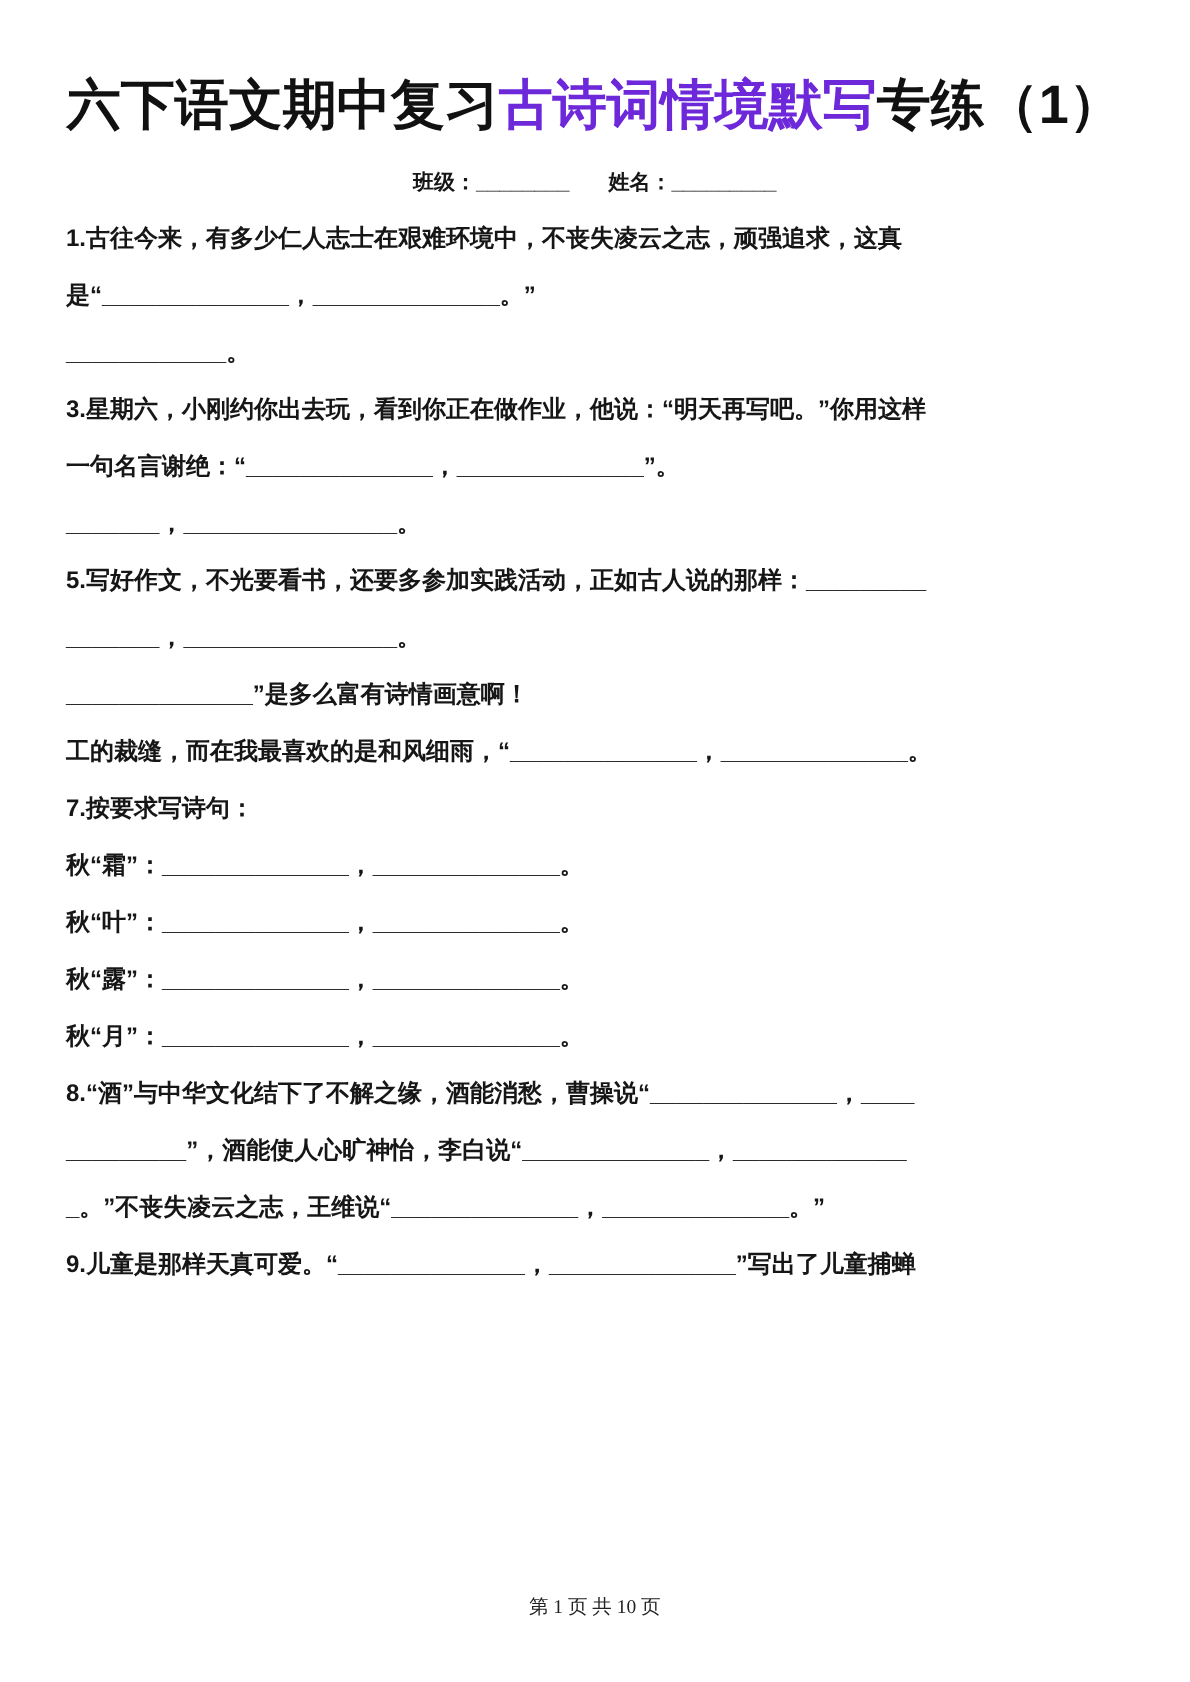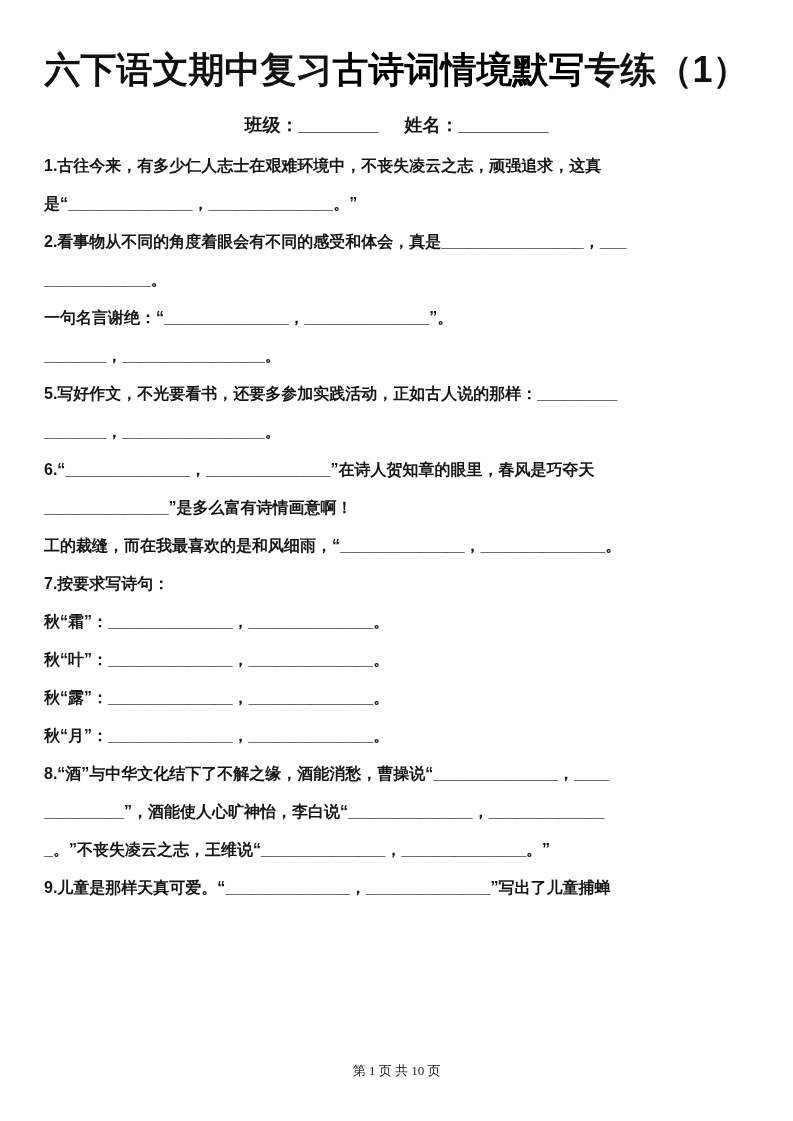--- a/index.html
+++ b/index.html
@@ -18,25 +18,25 @@
   }
   .title {
     padding-top: 46px;
     text-align: center;
     font-size: 36px;
     font-weight: bold;
     letter-spacing: 0px;
     white-space: nowrap;
     color: #111111;
   }
-  .title .red { color: #000000; }
+  .title .red { color: #6d28d9; }
   .hdr-line {
     margin-top: 18px;
     text-align: center;
-    font-size: 18px;
+    font-size: 14px;
     font-weight: 600;
     white-space: nowrap;
     color: #161616;
   }
   .hdr-line .blank { letter-spacing: 0; }
   .hdr-line .gap { display: inline-block; width: 26px; }
   .body-block { margin-top: 10px; }
   .q-block { margin: 0; }
   .line {
     font-size: 16px;
@@ -70,39 +70,38 @@
   </div>
 
   <div class="body-block">
 
     <div class="q-block">
       <div class="line">1.古往今来，有多少仁人志士在艰难环境中，不丧失凌云之志，顽强追求，这真</div>
       <div class="line">是“______________，______________。”</div>
     </div>
 
     <div class="q-block">
-      <div class="line">2.看事物从不同的角度着眼会有不同的感受和体会，真是________________，___</div>
       <div class="line">____________。</div>
     </div>
 
     <div class="q-block">
+      <div class="line">3.星期六，小刚约你出去玩，看到你正在做作业，他说：“明天再写吧。”你用这样</div>
       <div class="line">一句名言谢绝：“______________，______________”。</div>
     </div>
 
     <div class="q-block">
       <div class="line">_______，________________。</div>
     </div>
 
     <div class="q-block">
       <div class="line">5.写好作文，不光要看书，还要多参加实践活动，正如古人说的那样：_________</div>
       <div class="line">_______，________________。</div>
     </div>
 
     <div class="q-block">
-      <div class="line">6.“______________，______________”在诗人贺知章的眼里，春风是巧夺天</div>
       <div class="line">______________”是多么富有诗情画意啊！</div>
       <div class="line">工的裁缝，而在我最喜欢的是和风细雨，“______________，______________。</div>
     </div>
 
     <div class="q-block">
       <div class="line">7.按要求写诗句：</div>
       <div class="line">秋“霜”：______________，______________。</div>
       <div class="line">秋“叶”：______________，______________。</div>
       <div class="line">秋“露”：______________，______________。</div>
       <div class="line">秋“月”：______________，______________。</div>

